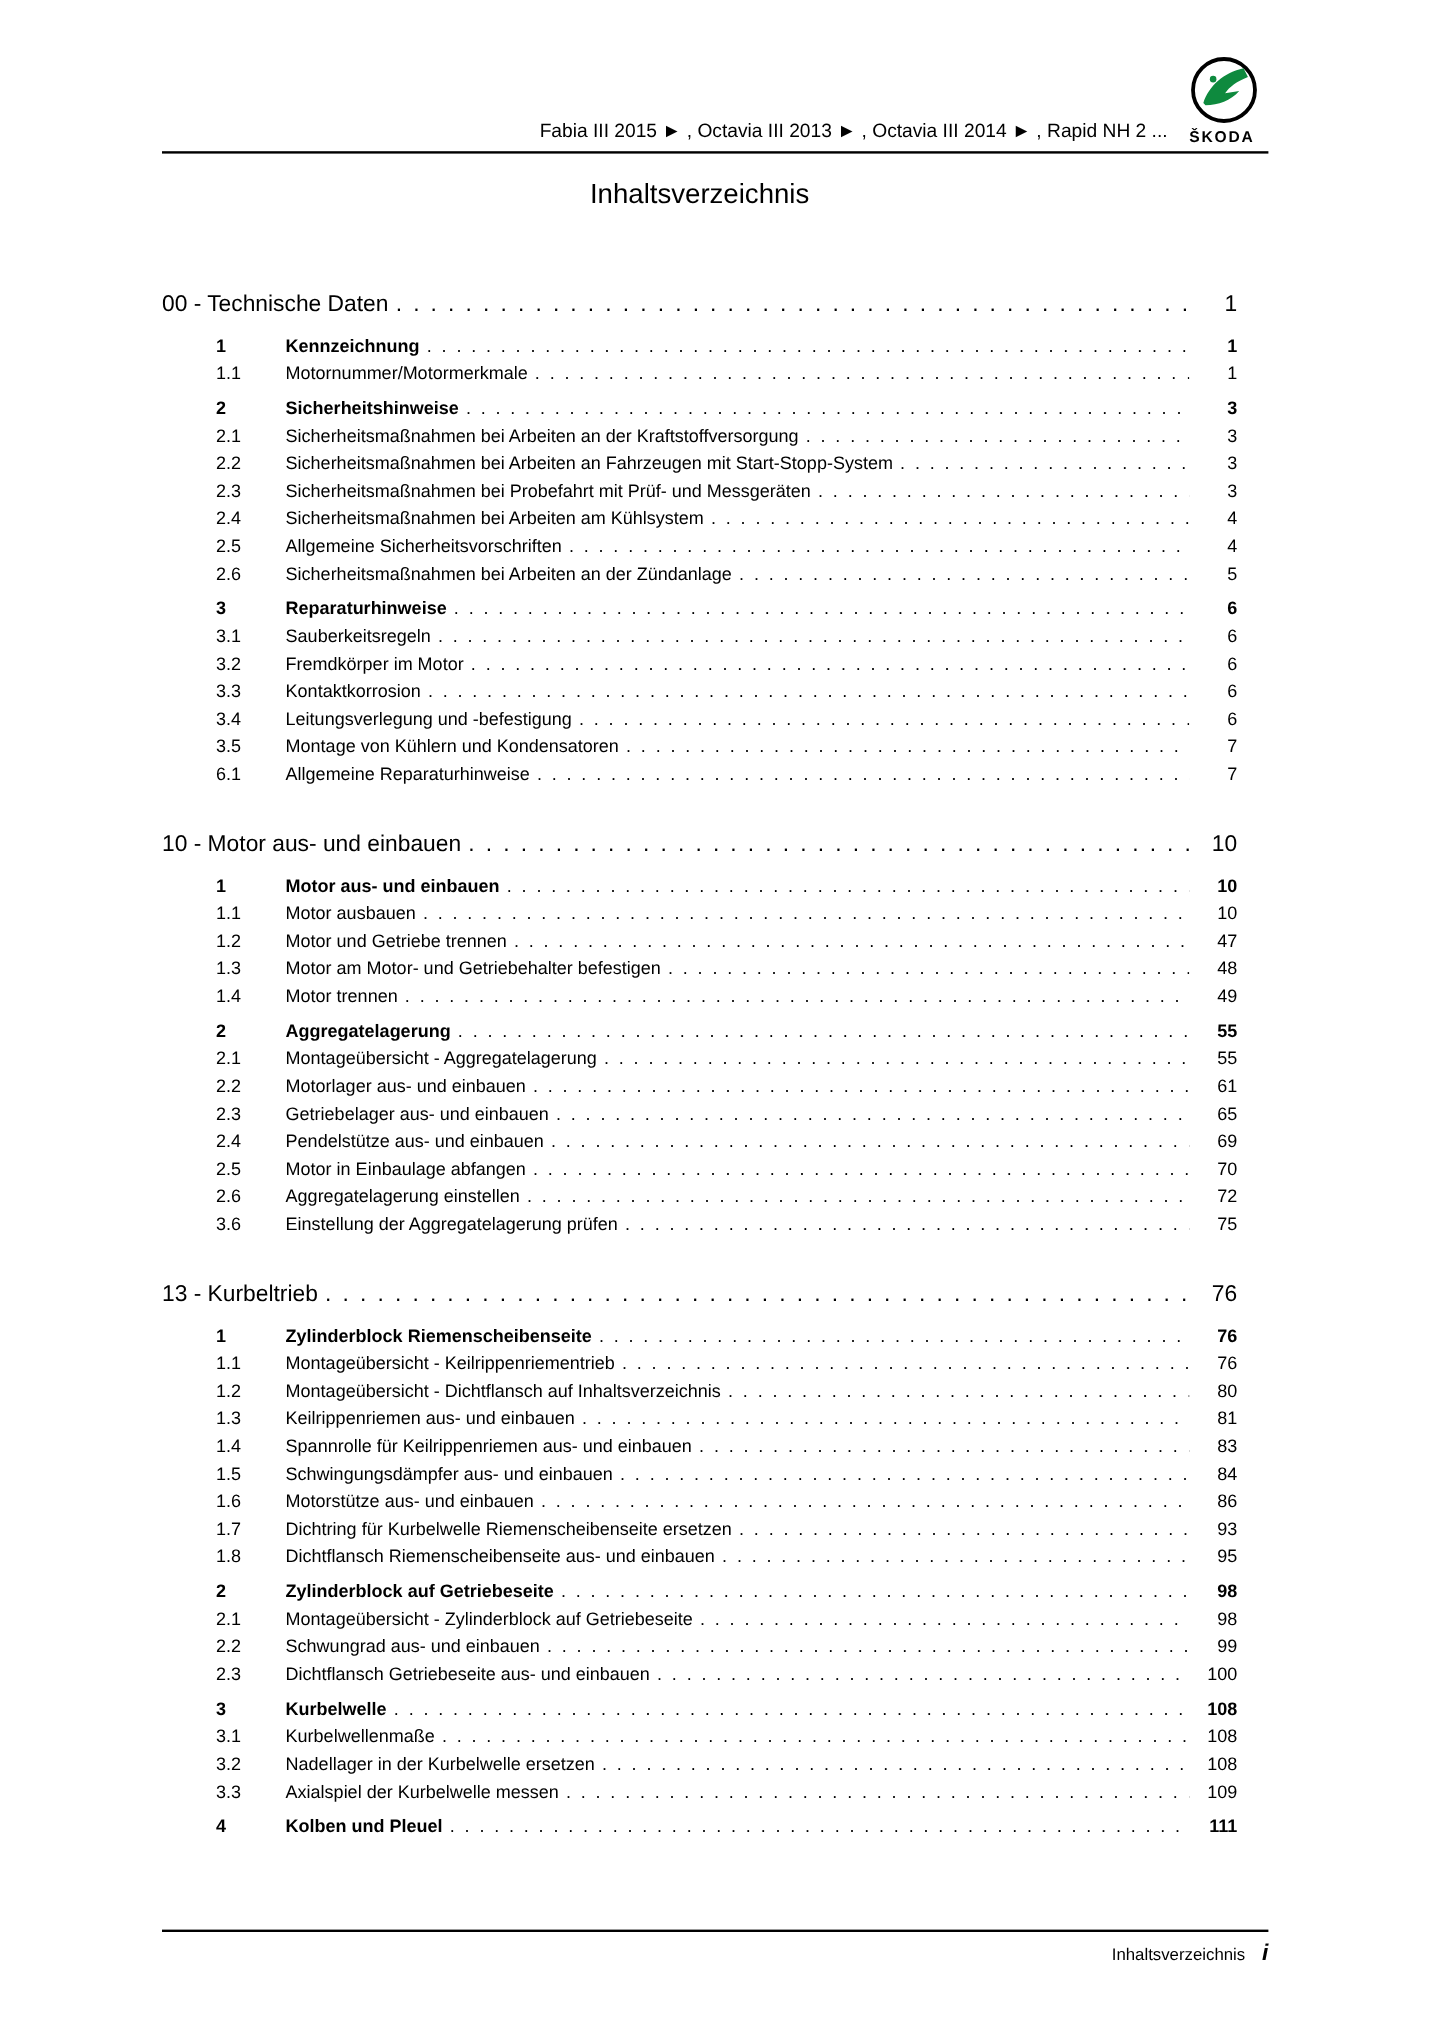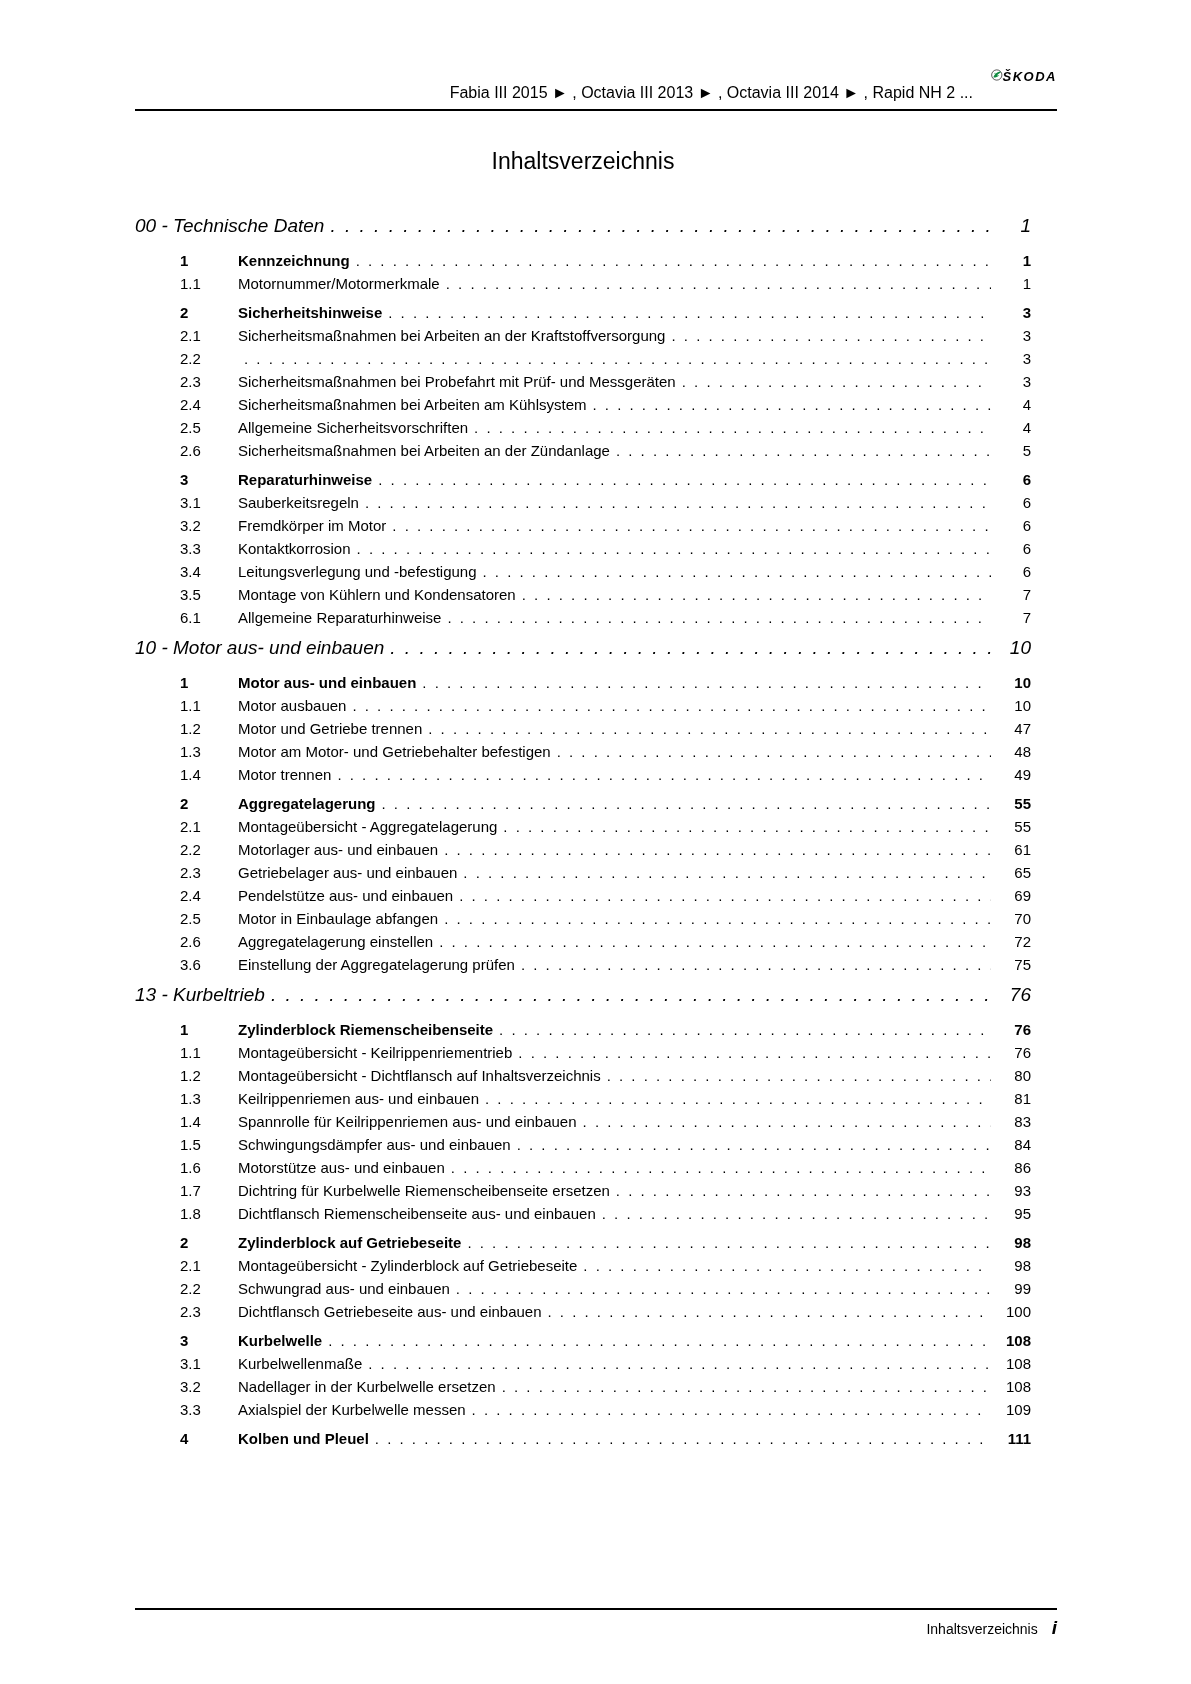--- a/index.html
+++ b/index.html
@@ -11,33 +11,33 @@
     color: #000;
   }
 
   
   .page-header {
     position: absolute; top: 46px; left: 135px; right: 134px;
     border-bottom: 2px solid #000; padding-bottom: 5px;
     display: flex; justify-content: flex-end; align-items: flex-end; gap: 18px;
   }
   .header-text { text-align: right; font-size: 16px; line-height: 23px; }
-  .brand-block { display: flex; flex-direction: row; align-items: center; width: 66px; font-style: italic; }
+  .brand-block { display: flex; flex-direction: column; align-items: flex-start; width: 66px; }
   .brand-name { font-size: 13px; font-weight: bold; letter-spacing: 1.5px; margin-top: 2px; }
 
   
   .doc-title {
     position: absolute; top: 148px; left: 135px; right: 160px;
     text-align: center; font-size: 23px; font-weight: normal;
   }
 
   
   .toc { position: absolute; top: 210px; left: 135px; right: 160px; }
   .toc-row { display: flex; align-items: baseline; }
-  .section-row { font-size: 19px; margin-top: 5px; height: 31px; font-style: italic; }
+  .section-row { font-size: 19px; margin-top: 33px; height: 31px; }
   .entry-row { margin-left: 45px; font-size: 15px; height: 23px; }
   .entry-row.bold { font-weight: bold; margin-top: 6px; }
   .num { width: 58px; flex: none; }
   .label, .sec-title { flex: none; white-space: nowrap; }
   .leader {
     flex: 1 1 0; min-width: 0; overflow: hidden; white-space: nowrap;
     margin: 0 6px; font-weight: normal; letter-spacing: 2px;
   }
   .page-num { flex: none; min-width: 34px; text-align: right; }
 
@@ -94,20 +94,21 @@
       <span class="page-num">3</span>
     </div>
     <div class="toc-row entry-row">
       <span class="num">2.1</span>
       <span class="label">Sicherheitsmaßnahmen bei Arbeiten an der Kraftstoffversorgung</span>
       <span class="leader"> . . . . . . . . . . . . . . . . . . . . . . . . . . . . . . . . . . . . . . . . . . . . . . . . . . . . . . . . . . . . . . . . . . . . . . . . . . . . . . . . . . . . . . . . . . . . . . . . . . . . . . . . . . . . . . . . . . . . . . . . . . . . . . . . . . . . . . . . . . . . . . . . . . . . . . . . . . . . . . . .</span>
       <span class="page-num">3</span>
     </div>
     <div class="toc-row entry-row">
       <span class="num">2.2</span>
+      <span class="label">Sicherheitsmaßnahmen bei Arbeiten an Fahrzeugen mit Start-Stopp-System</span>
       <span class="leader"> . . . . . . . . . . . . . . . . . . . . . . . . . . . . . . . . . . . . . . . . . . . . . . . . . . . . . . . . . . . . . . . . . . . . . . . . . . . . . . . . . . . . . . . . . . . . . . . . . . . . . . . . . . . . . . . . . . . . . . . . . . . . . . . . . . . . . . . . . . . . . . . . . . . . . . . . . . . . . . . .</span>
       <span class="page-num">3</span>
     </div>
     <div class="toc-row entry-row">
       <span class="num">2.3</span>
       <span class="label">Sicherheitsmaßnahmen bei Probefahrt mit Prüf- und Messgeräten</span>
       <span class="leader"> . . . . . . . . . . . . . . . . . . . . . . . . . . . . . . . . . . . . . . . . . . . . . . . . . . . . . . . . . . . . . . . . . . . . . . . . . . . . . . . . . . . . . . . . . . . . . . . . . . . . . . . . . . . . . . . . . . . . . . . . . . . . . . . . . . . . . . . . . . . . . . . . . . . . . . . . . . . . . . . .</span>
       <span class="page-num">3</span>
     </div>
     <div class="toc-row entry-row">

